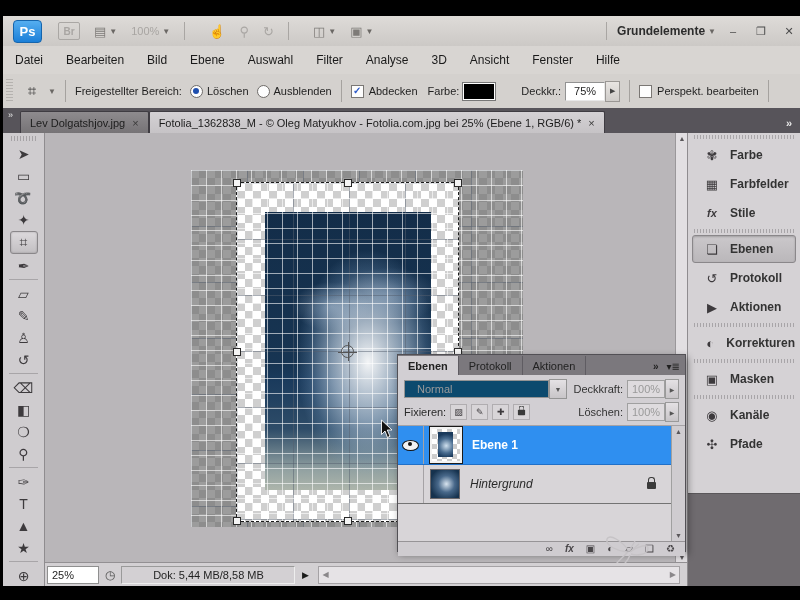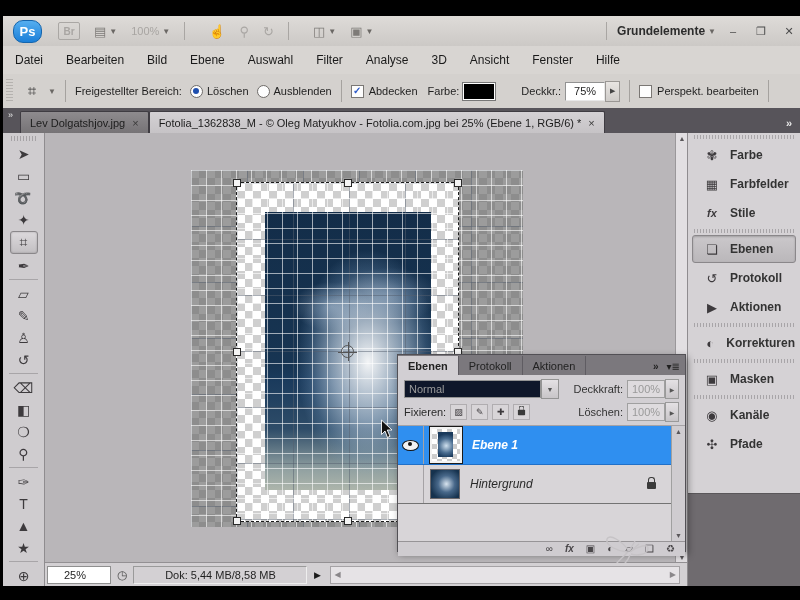--- a/index.html
+++ b/index.html
@@ -3,21 +3,21 @@
 <meta charset="utf-8">
 <style>
   html,body{margin:0;padding:0;background:#000;width:800px;height:600px;overflow:hidden;
     font-family:"Liberation Sans",sans-serif;-webkit-font-smoothing:antialiased;}
   .app{position:absolute;left:3px;top:16px;width:797px;height:570px;background:#d4d1d4;overflow:hidden;}
 
   
   .appbar{position:absolute;left:0;top:0;right:0;height:30px;
     background:linear-gradient(#dedbd8,#ccc9c6);border-bottom:1px solid #9b9895;
     display:flex;align-items:center;font-size:11px;color:#3a3a3a;}
-  .ps-logo{width:27px;height:21px;margin-left:10px;border-radius:10px;
+  .ps-logo{width:27px;height:21px;margin-left:10px;border-radius:4px;
     background:linear-gradient(#55aef0,#1b7fd8);border:1px solid #1565ad;
     color:#fff;font-weight:bold;font-size:13px;display:flex;align-items:center;justify-content:center;}
   .br-btn{width:20px;height:16px;margin-left:16px;border:1px solid #aaa7a4;border-radius:2px;
     color:#a8a5a2;font-weight:bold;font-size:10px;display:flex;align-items:center;justify-content:center;}
   .abar-ic{margin-left:14px;color:#7e7b78;font-size:13px;}
   .abar-ic.dim{color:#aaa7a4;}
   .dd{font-size:8px;color:#6a6764;margin-left:3px;}
   .abar-sep{width:1px;height:18px;background:#a9a6a3;margin:0 10px 0 14px;}
   .zoom-ro{color:#a8a5a2;margin-left:14px;font-size:11px;}
   .abar-right{margin-left:auto;display:flex;align-items:center;}
@@ -109,52 +109,52 @@
   .target::after{top:50%;left:-4px;height:1px;width:19px;}
   .cursor{position:absolute;left:335px;top:286px;z-index:70;}
   .vscroll{position:absolute;right:112px;top:0;bottom:23px;width:12px;background:#e2dfe2;
     border-left:1px solid #9a979a;}
   .vscroll .arr{position:absolute;left:0;right:0;text-align:center;font-size:7px;color:#5a575a;}
 
   
   .statusbar{position:absolute;left:42px;right:0;bottom:0;height:23px;background:#d3d0d3;
     border-top:1px solid #939093;display:flex;align-items:center;font-size:11px;color:#1f1f1f;}
   .st-zoom{width:46px;height:16px;background:#fff;border:1px solid #8f8f8f;margin-left:2px;
-    display:flex;align-items:center;padding-left:16px;}
+    display:flex;align-items:center;padding-left:4px;}
   .st-clock{margin:0 6px;color:#555;font-size:12px;}
   .st-doc{width:172px;height:16px;border:1px solid #9a9a9a;border-right-color:#eee;border-bottom-color:#eee;
     display:flex;align-items:center;justify-content:center;}
   .st-fly{width:14px;height:18px;display:flex;align-items:center;justify-content:center;color:#1a1a1a;font-size:9px;margin-left:3px;}
   .hscroll{flex:1;height:16px;margin:0 120px 0 6px;background:#e6e3e6;border:1px solid #a5a2a5;
     display:flex;align-items:center;justify-content:space-between;padding:0 3px;color:#8a878a;font-size:8px;}
 
   
   .lpanel{position:absolute;left:394px;top:221px;width:287px;height:196px;z-index:50;
     border:1px solid #525055;box-shadow:2px 3px 7px rgba(0,0,0,.4);background:#d2cfd3;}
   .lp-tabs{height:20px;background:#7b787d;display:flex;align-items:flex-end;}
   .lp-tab{height:19px;padding:0 10px;font-size:11px;display:flex;align-items:center;color:#222;
     border-right:1px solid #5f5c62;}
   .lp-tab.active{background:#d2cfd3;font-weight:bold;border-right:1px solid #5f5c62;}
   .lp-tabicons{margin-left:auto;color:#1f1f1f;font-size:10px;display:flex;align-items:center;margin-right:5px;margin-bottom:3px;}
   .lp-ctrl{height:46px;border-bottom:1px solid #a5a2a5;padding:4px 6px 0 6px;font-size:11px;color:#2a2a2a;}
   .lp-row{display:flex;align-items:center;height:20px;}
-  .blend{width:131px;height:16px;background:#0f172a;border:1px solid #949494;display:flex;align-items:center;
-    padding-left:4px;color:#9a9a9a;}
+  .blend{width:131px;height:16px;background:#0c4a6e;border:1px solid #949494;display:flex;align-items:center;
+    padding-left:12px;color:#9a9a9a;}
   .blend-dd{width:16px;height:18px;background:linear-gradient(#e4e1e4,#c8c5c8);border:1px solid #949494;
     display:flex;align-items:center;justify-content:center;font-size:7px;color:#555;}
   .lp-lab{margin-left:auto;color:#333;}
   .lp-val{width:36px;height:16px;background:#dedbde;border:1px solid #a0a0a0;display:flex;align-items:center;
     justify-content:center;color:#9a9a9a;margin-left:4px;}
   .lp-spin{width:12px;height:18px;background:linear-gradient(#e4e1e4,#c8c5c8);border:1px solid #9a9a9a;
     display:flex;align-items:center;justify-content:center;font-size:6px;color:#555;}
   .lockbtn{width:15px;height:14px;border:1px solid #b0adb0;background:#d8d5d8;margin-left:4px;
     display:flex;align-items:center;justify-content:center;font-size:9px;color:#3d3a3d;}
   .lp-list{position:relative;height:115px;background:#d8d5d8;border-bottom:1px solid #979497;}
   .lrow{height:38px;display:flex;align-items:center;border-bottom:1px solid #737373;position:relative;}
-  .lrow.sel{background:#2f8ff0;border-bottom:1px solid #2070c8;font-style:italic;}
+  .lrow.sel{background:#2f8ff0;border-bottom:1px solid #2070c8;}
   .eyewell{width:25px;align-self:stretch;border-right:1px solid #a5a2a5;display:flex;align-items:center;justify-content:center;}
   .eye{width:15px;height:9px;border:1px solid #141414;border-radius:50%;position:relative;background:#f2f2f2;}
   .eye::after{content:"";position:absolute;left:4.5px;top:1.5px;width:4px;height:4px;border-radius:50%;background:#141414;}
   .thumb1{width:28px;height:32px;margin-left:6px;border:2px solid #f2f2f2;outline:1px solid #1a1a1a;
     background-color:#fff;
     background-image:linear-gradient(45deg,#ccc 25%,transparent 25% 75%,#ccc 75%),
       linear-gradient(45deg,#ccc 25%,transparent 25% 75%,#ccc 75%);
     background-position:0 0,5px 5px;background-size:10px 10px;position:relative;}
   .thumb1::after{content:"";position:absolute;left:6px;top:3px;width:15px;height:25px;
     background:radial-gradient(circle at 55% 55%,#cfe0ee,#4a6d90 45%,#1a3a5c 75%);}

